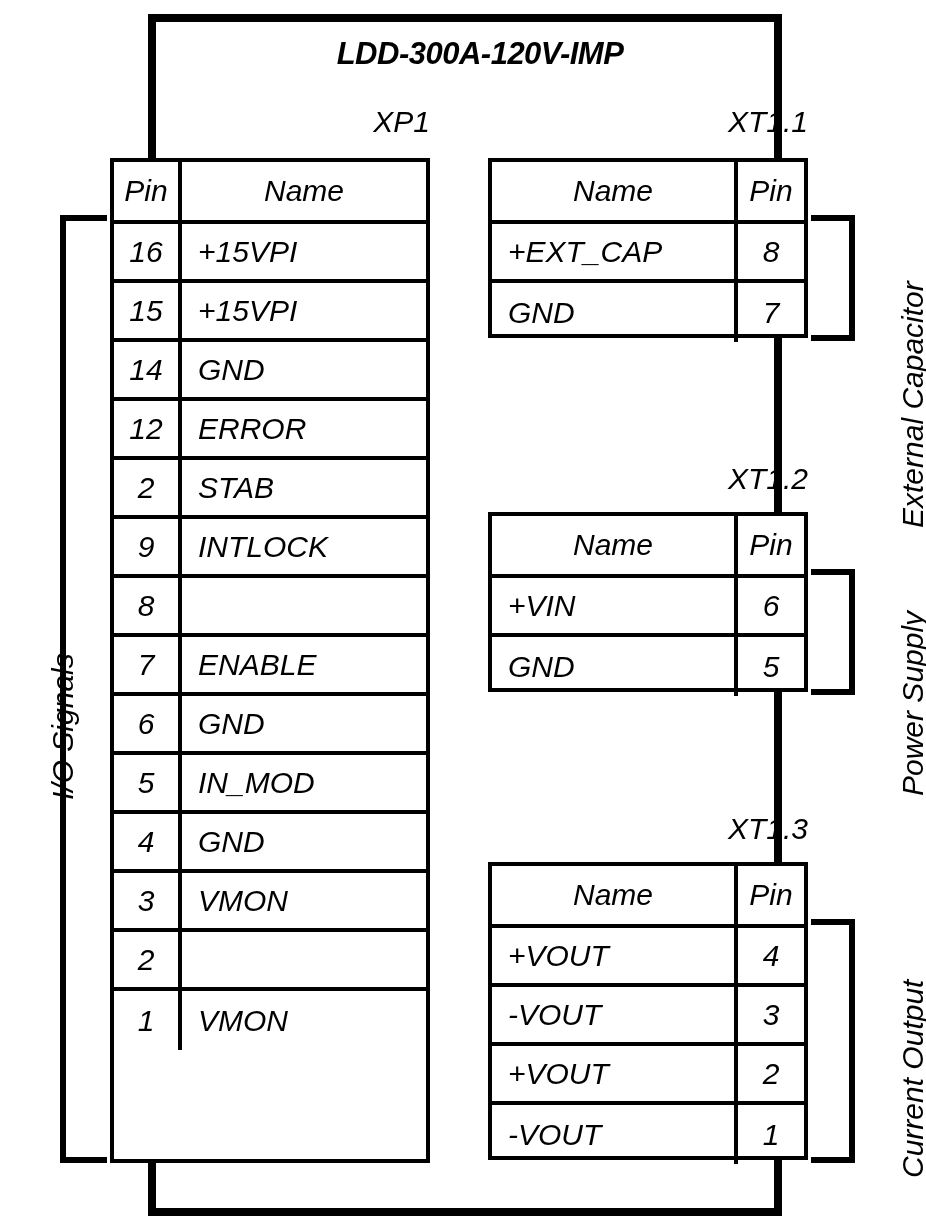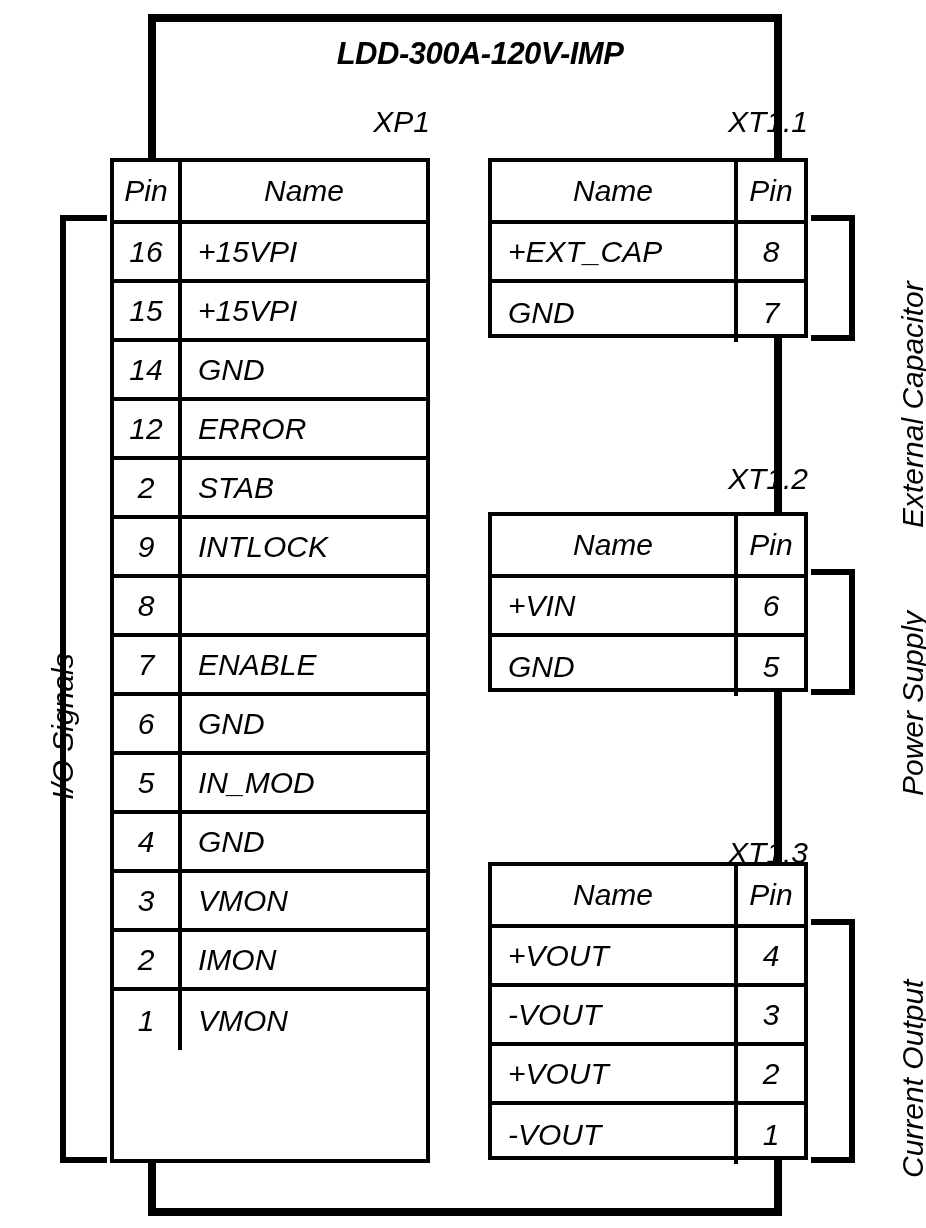--- a/index.html
+++ b/index.html
@@ -24,21 +24,21 @@
   }
   .conn-title{
     position:absolute;
     font-size:30px;font-style:italic;
     white-space:nowrap;
     text-align:right;
   }
   #xp1-title{left:110px;top:105px;width:320px;}
   #xt11-title{left:488px;top:105px;width:320px;}
   #xt12-title{left:488px;top:462px;width:320px;}
-  #xt13-title{left:488px;top:812px;width:320px;margin-top:24px;}
+  #xt13-title{left:488px;top:812px;width:320px;}
 
   
   .ptable{
     position:absolute;
     border:4px solid #000;
     box-sizing:border-box;
     background:#fff;
     border-collapse:collapse;
   }
   .ptable .row{
@@ -162,21 +162,20 @@
         <div class="row">
           <div class="cell ctr c-pin">4</div>
           <div class="cell c-name lft">GND</div>
         </div>
         <div class="row">
           <div class="cell ctr c-pin">3</div>
           <div class="cell c-name lft">VMON</div>
         </div>
         <div class="row">
           <div class="cell ctr c-pin">2</div>
-          <div class="cell c-name lft">IMON</div>
         </div>
         <div class="row" style="border-bottom: none;">
           <div class="cell ctr c-pin">1</div>
           <div class="cell c-name lft">VMON</div>
         </div>
       </div>
   </div>
 
   <div class="ptable xt" id="xt11">
     <div class="row hdr">

